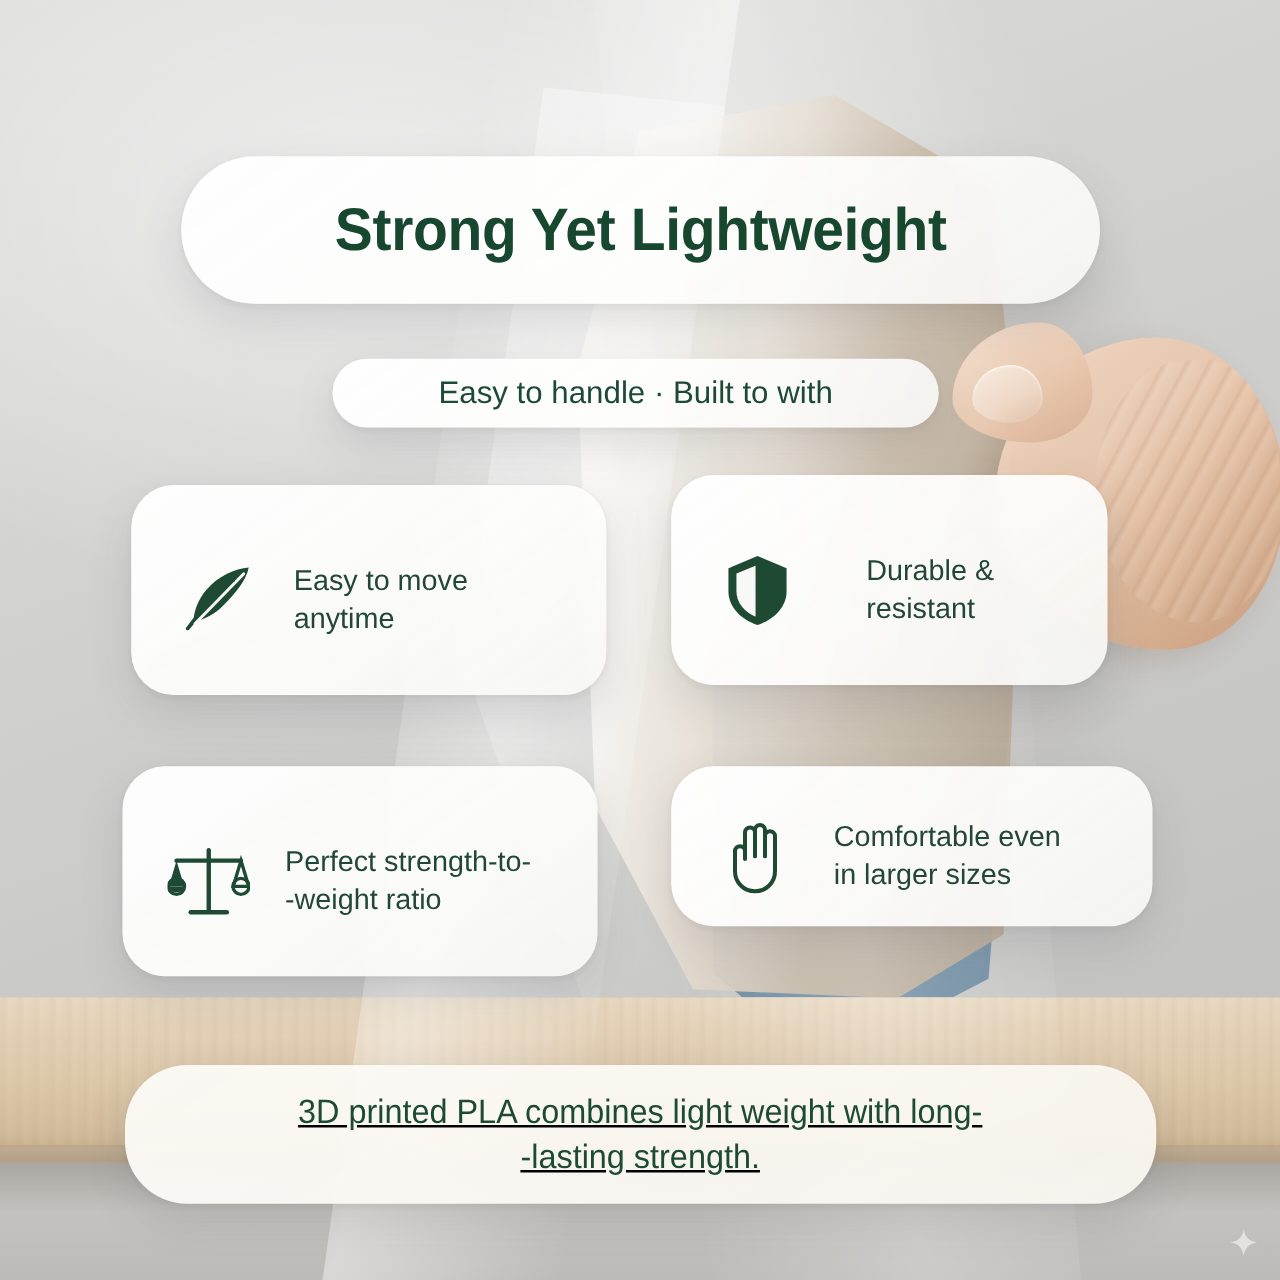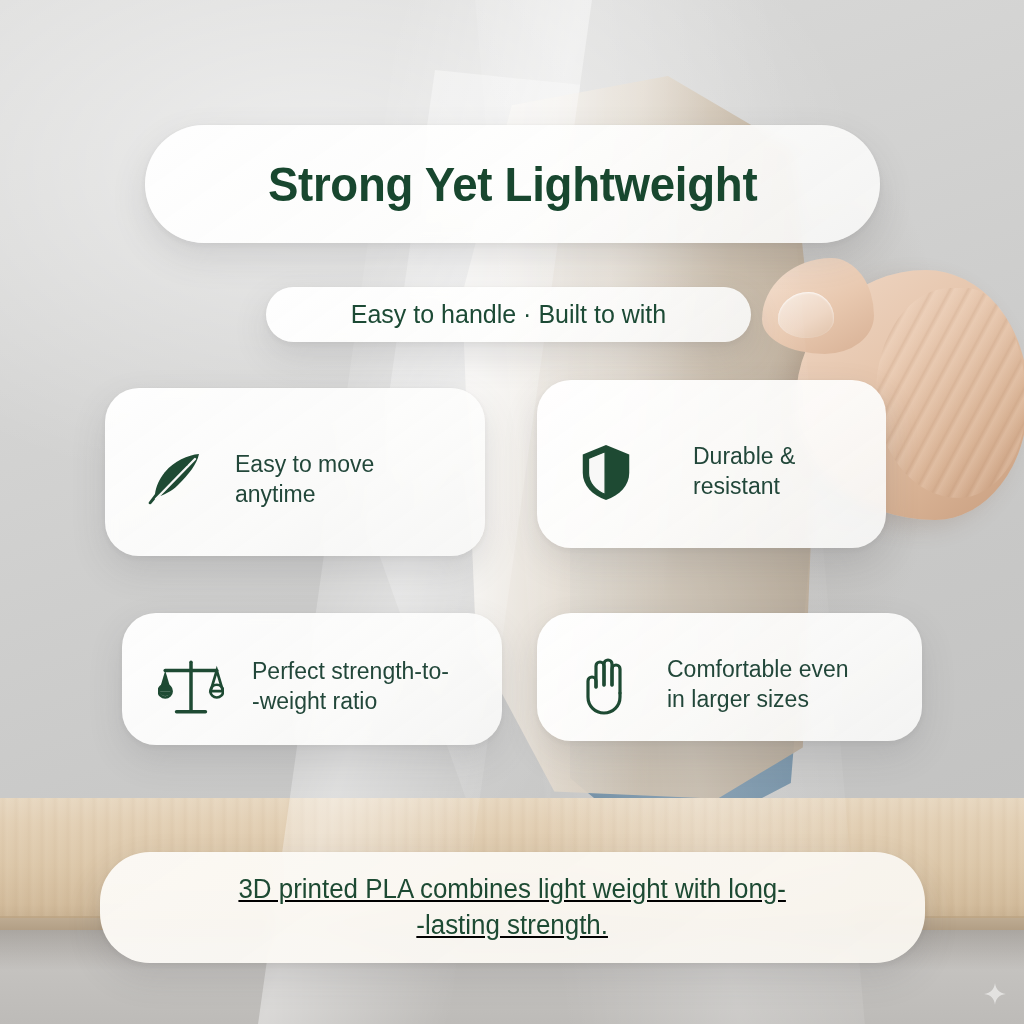--- a/index.html
+++ b/index.html
@@ -157,21 +157,21 @@
 
   .feature-card{
     border-radius:34px;
     display:flex;align-items:center;justify-content:flex-start;
     padding:16px 26px 0 30px;
     box-sizing:border-box;
     gap:22px;
   }
   #card-move     {left:105px;top:388px;width:380px;height:168px;}
   #card-durable  {left:537px;top:380px;width:349px;height:168px;gap:48px;}
-  #card-ratio    {left:122px;top:613px;width:380px;height:132px;}
+  #card-ratio    {left:98px;top:613px;width:380px;height:168px;}
   #card-comfort  {left:537px;top:613px;width:385px;height:128px;}
 
   .feature-icon{
     flex:0 0 auto;width:78px;height:78px;
     display:flex;align-items:center;justify-content:center;
   }
   .feature-label{
     font-size:23px;line-height:1.30;color:#22473a;
     white-space:pre-line;
   }

